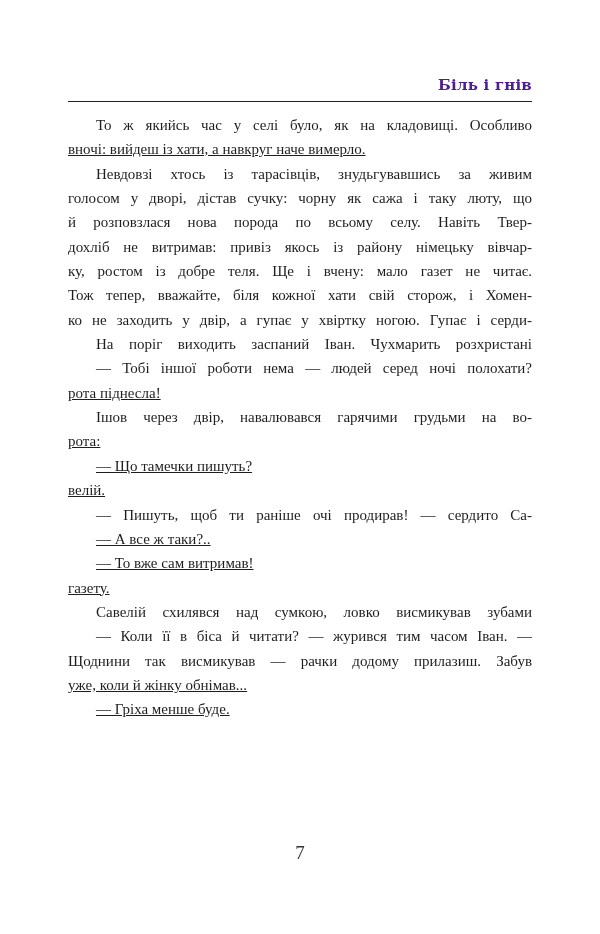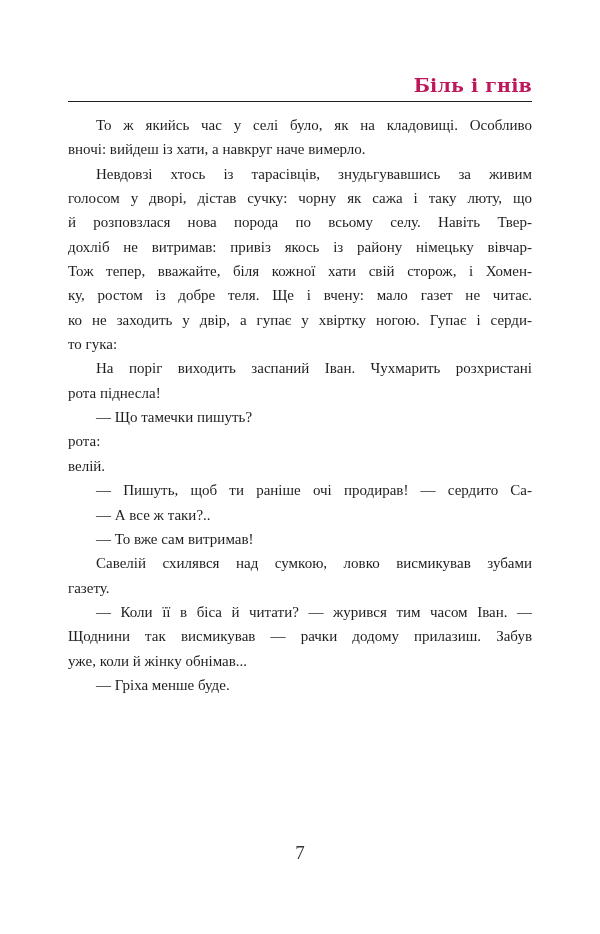--- a/index.html
+++ b/index.html
@@ -19,43 +19,44 @@
       position: absolute;
       left: 68px;
       top: 74px;
       width: 464px;
       height: 27px;
       border-bottom: 1.5px solid #222;
       text-align: right;
     }
     .running-head span {
       font-family: "DejaVu Serif", serif;
-      font-size: 19px;
+      font-size: 15px;
       font-weight: bold;
       letter-spacing: 0.2px;
       line-height: 22px;
-      color: #be185d;
+      color: #4c1d95;
     }
     .text-block {
       position: absolute;
       left: 68px;
       top: 113px;
       width: 464px;
       font-size: 15px;
       line-height: 24.35px;
     }
     .line {
       display: block;
       white-space: nowrap;
       text-align: justify;
       text-align-last: justify;
       height: 24.35px;
     }
     .line.last {
       text-align-last: left;
+      text-decoration: underline;
     }
     .line.indent {
       padding-left: 28px;
     }
     .page-number {
       position: absolute;
       left: 0;
       width: 600px;
       top: 842px;
       text-align: center;
@@ -70,33 +71,34 @@
   <span>Біль і гнів</span>
 </div>
 
 <div class="text-block" id="text-block">
     <span class="line indent">То ж якийсь час у селі було, як на кладовищі. Особливо</span>
     <span class="line last">вночі: вийдеш із хати, а навкруг наче вимерло.</span>
     <span class="line indent">Невдовзі хтось із тарасівців, знудьгувавшись за живим</span>
     <span class="line">голосом у дворі, дістав сучку: чорну як сажа і таку люту, що</span>
     <span class="line">й розповзлася нова порода по всьому селу. Навіть Твер-</span>
     <span class="line">дохліб не витримав: привіз якось із району німецьку вівчар-</span>
+    <span class="line">ку, ростом із добре теля. Ще і вчену: мало газет не читає.</span>
     <span class="line">Тож тепер, вважайте, біля кожної хати свій сторож, і Хомен-</span>
-    <span class="line">ку, ростом із добре теля. Ще і вчену: мало газет не читає.</span>
     <span class="line">ко не заходить у двір, а гупає у хвіртку ногою. Гупає і серди-</span>
-    <span class="line last">то гука:</span>
     <span class="line indent">На поріг виходить заспаний Іван. Чухмарить розхристані</span>
+    <span class="line indent">— Тобі іншої роботи нема — людей серед ночі полохати?</span>
     <span class="line last">рота піднесла!</span>
+    <span class="line indent">Ішов через двір, навалювався гарячими грудьми на во-</span>
+    <span class="line last">рота:</span>
     <span class="line indent last">— Що тамечки пишуть?</span>
-    <span class="line last">рота:</span>
     <span class="line last">велій.</span>
     <span class="line indent">— Пишуть, щоб ти раніше очі продирав! — сердито Са-</span>
     <span class="line indent last">— А все ж таки?..</span>
     <span class="line indent last">— То вже сам витримав!</span>
+    <span class="line last">газету.</span>
     <span class="line indent">Савелій схилявся над сумкою, ловко висмикував зубами</span>
-    <span class="line last">газету.</span>
     <span class="line indent">— Коли її в біса й читати? — журився тим часом Іван. —</span>
     <span class="line">Щоднини так висмикував — рачки додому прилазиш. Забув</span>
     <span class="line last">уже, коли й жінку обнімав...</span>
     <span class="line indent last">— Гріха менше буде.</span>
   </div>
 
 <div class="page-number">7</div>
 
 </body></html>

